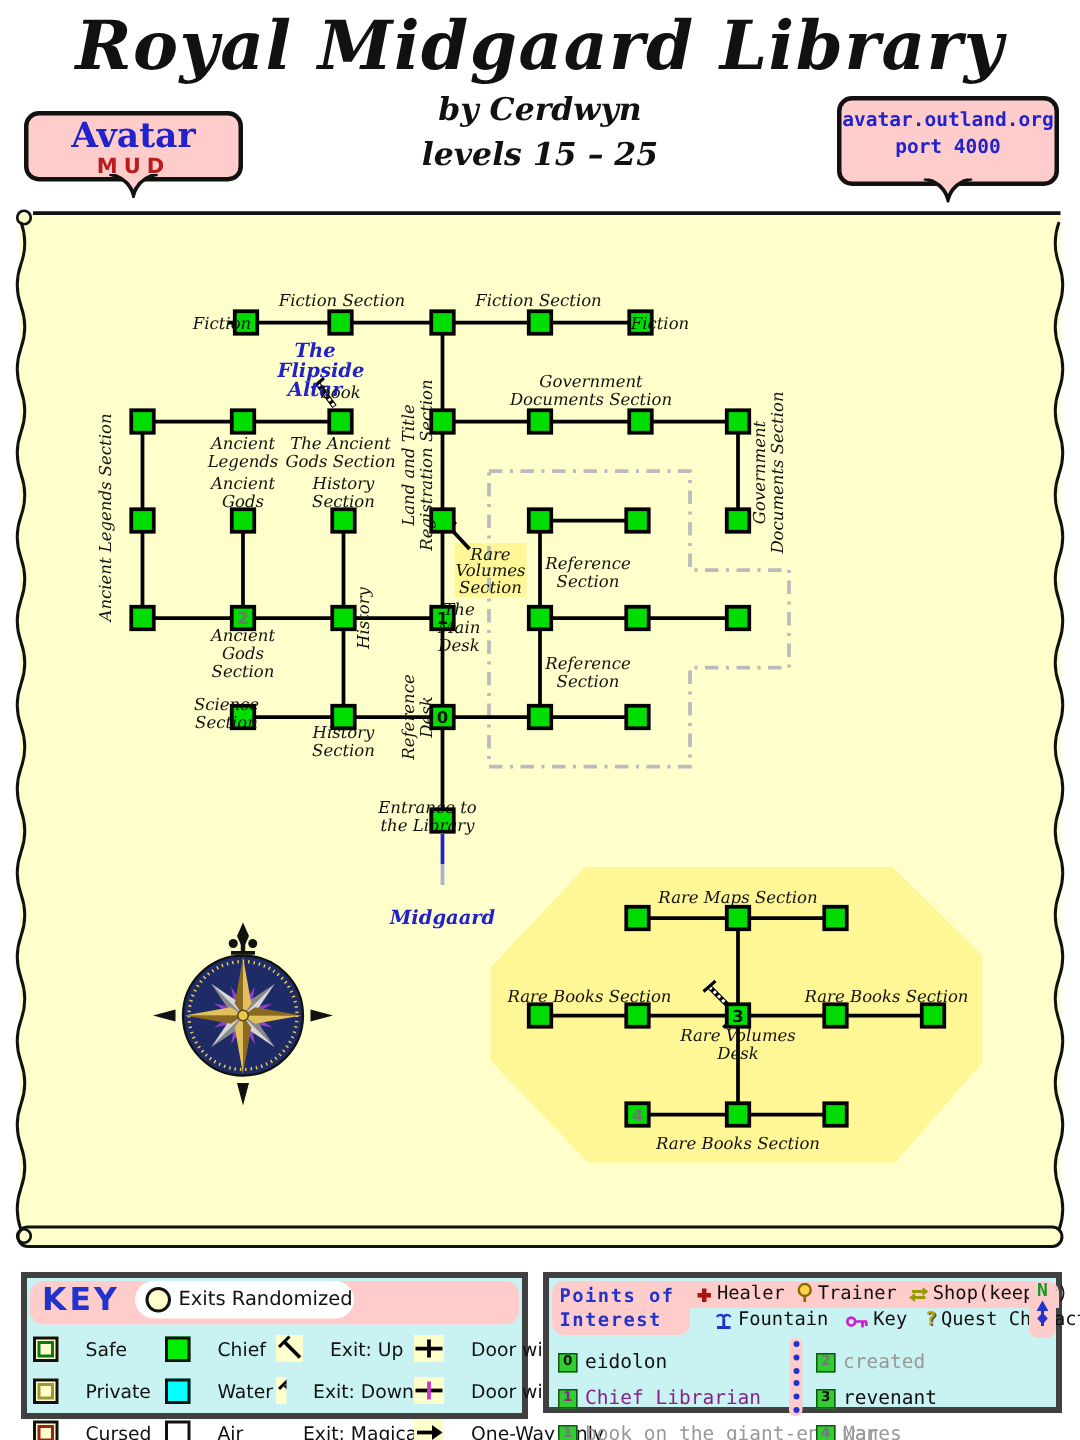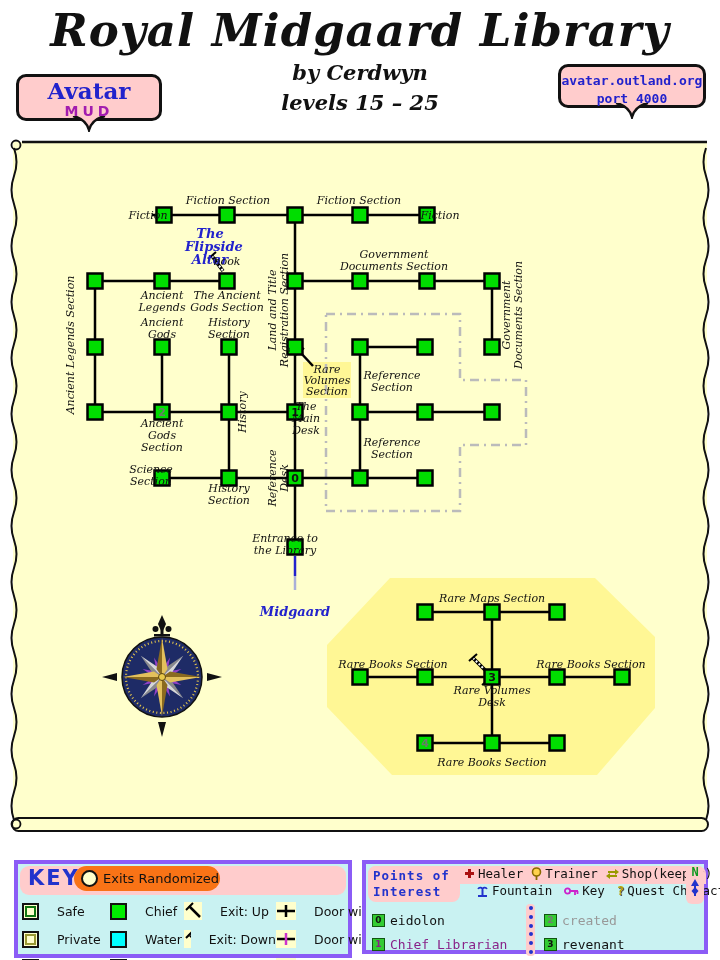--- a/index.html
+++ b/index.html
@@ -12,37 +12,37 @@
          font:bold italic 45px "DejaVu Serif",serif;color:#111;letter-spacing:1px;}
   .byline{left:0;top:60px;width:720px;text-align:center;
           font:bold italic 21px "DejaVu Serif",serif;color:#111;}
   .levels{left:0;top:90px;width:720px;text-align:center;
           font:bold italic 21px "DejaVu Serif",serif;color:#111;}
   .badge{background:#FFCCCC;border:3px solid #111;border-radius:10px;
          text-align:center;box-sizing:border-box;}
   .badge-tail{left:50%;margin-left:-17px;top:100%;margin-top:-2px;}
   .badge-l{left:16px;top:74px;width:146px;height:47px;padding-top:2px;}
   .badge-l .l1{font:bold 23px "DejaVu Serif",serif;color:#2222CC;line-height:24px;}
-  .badge-l .l2{font:bold 14px "DejaVu Sans",sans-serif;color:#a21caf;letter-spacing:4px;}
-  .badge-r{left:558px;top:64px;width:148px;height:44px;padding-top:5px;}
+  .badge-l .l2{font:bold 14px "DejaVu Sans",sans-serif;color:#b91c1c;letter-spacing:4px;}
+  .badge-r{left:558px;top:64px;width:148px;height:60px;padding-top:5px;}
   .badge-r div{font:bold 13px "DejaVu Sans Mono",monospace;color:#2222CC;line-height:18px;}
 
   
   .mlbl{font:italic 11px "DejaVu Serif",serif;fill:#111;text-anchor:middle;}
   .blt{font:bold italic 13px "DejaVu Serif",serif;fill:#2222CC;text-anchor:middle;}
   .rnum{font:bold 11px "DejaVu Sans",sans-serif;text-anchor:middle;fill:#111;}
   .rnum.gray{fill:#6b7b6b;}
 
   
-  .panel{border:4px solid #8b5cf6;background:#C9F2F2;box-sizing:border-box;margin-top:12px;}
+  .panel{border:4px solid #404040;background:#C9F2F2;box-sizing:border-box;}
   .key-panel{left:14px;top:848px;width:338px;height:98px;}
   .poi-panel{left:362px;top:848px;width:346px;height:94px;}
   .key-head{left:2px;top:2px;width:326px;height:29px;background:#FFCCCC;border-radius:9px;}
   .key-title{left:10px;top:2px;font:bold 21px "DejaVu Sans",sans-serif;color:#2233CC;letter-spacing:2px;}
-  .rand-pill{left:56px;top:2px;width:146px;height:25px;background:#f97316;border-radius:13px;
+  .rand-pill{left:72px;top:2px;width:146px;height:25px;background:#ffffff;border-radius:13px;
              display:flex;align-items:center;gap:5px;padding-left:7px;box-sizing:border-box;}
   .rand-circle{width:13px;height:13px;border-radius:50%;background:#FFFFCC;border:2px solid #111;flex:0 0 auto;}
   .rand-lbl{font:13px "DejaVu Sans",sans-serif;color:#111;white-space:nowrap;}
   .credit{left:212px;top:1px;width:114px;text-align:left;
           font:bold 10.5px "DejaVu Sans",sans-serif;color:#4444CC;line-height:13px;}
   .key-grid{left:4px;top:33px;width:322px;display:grid;
             grid-template-columns:88px 74px 92px 1fr;grid-auto-rows:28px;align-items:center;}
   .kitem{display:flex;align-items:center;gap:18px;}
   .kitem .lbl{font:12.5px "DejaVu Sans",sans-serif;color:#111;white-space:nowrap;}
   .sq{width:13px;height:13px;border:2px solid #111;box-sizing:content-box;flex:0 0 auto;}
@@ -50,21 +50,21 @@
 
   .poi-head-band{left:2px;top:2px;width:338px;height:18px;background:#FFCCCC;border-radius:8px 8px 0 0;}
   .poi-title{left:2px;top:2px;width:92px;height:36px;background:#FFCCCC;border-radius:8px;
              font:bold 12.5px "DejaVu Sans Mono",monospace;color:#2233CC;letter-spacing:1px;
              padding:2px 0 0 5px;box-sizing:border-box;line-height:16px;}
   .n-pill{left:320px;top:2px;width:18px;height:38px;background:#FFCCCC;border-radius:0 6px 6px 6px;
           text-align:center;}
   .n-letter{font:bold 12px "DejaVu Sans Mono",monospace;color:#119922;line-height:12px;}
   .poi-legend1{left:98px;top:2px;display:flex;gap:8px;align-items:center;}
   .poi-legend2{left:110px;top:19px;display:flex;gap:12px;align-items:center;}
-  .poi-leg-item{display:flex;align-items:center;gap:3px;
+  .poi-leg-item{display:flex;align-items:flex-end;gap:3px;
                 font:12.5px "DejaVu Sans Mono",monospace;color:#111;white-space:nowrap;}
   .poi-rows-l{left:6px;top:44px;}
   .poi-rows-r{left:178px;top:44px;}
   .poi-row{display:flex;align-items:center;gap:5px;height:24px;
            font:13px "DejaVu Sans Mono",monospace;color:#111;white-space:nowrap;}
   .poi-row.purple{color:#882288;}
   .poi-row.gray{color:#999;}
   .numchip{width:11px;height:11px;background:#33CC33;border:1.5px solid #115511;
            display:flex;align-items:center;justify-content:center;
            font:bold 9px "DejaVu Sans",sans-serif;color:#111;flex:0 0 auto;}

